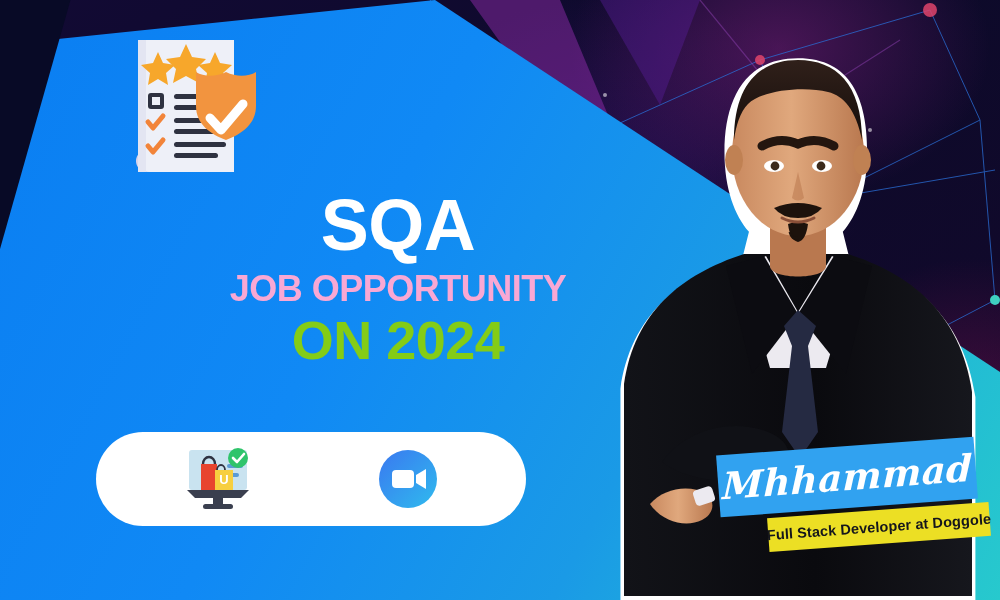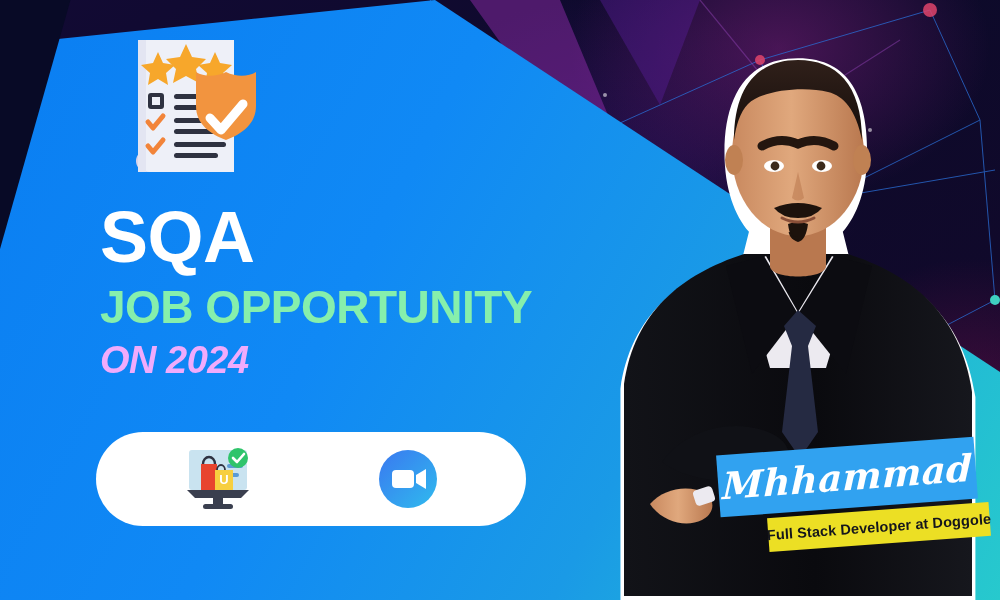--- a/index.html
+++ b/index.html
@@ -36,25 +36,25 @@
     clip-path:polygon(0% 0%, 47% 0%, 0% 83%);
   }
 
   
   .doc-icon{position:absolute;left:118px;top:30px;width:150px;height:150px;}
 
   
   .headline{position:absolute;left:88px;top:190px;width:620px;}
   .hl-row{
     font-weight:700;letter-spacing:-.5px;line-height:.98;
-    text-transform:uppercase;margin:12px;
+    text-transform:uppercase;margin:0;text-align:center;
   }
   .hl-1{font-size:72px;color:#ffffff;}
-  .hl-2{font-size:46px;color:#86efac;margin-top:10px;}
-  .hl-3{font-size:38px;color:#f0abfc;margin-top:8px;font-style:italic;}
+  .hl-2{font-size:36px;color:#f9a8d4;margin-top:10px;}
+  .hl-3{font-size:54px;color:#84cc16;margin-top:8px;}
 
   
   .pill{
     position:absolute;left:96px;top:432px;
     width:430px;height:94px;border-radius:47px;
     background:#ffffff;
     display:flex;align-items:center;justify-content:space-around;
     padding:0 26px;
   }
   .pill-slot{display:flex;align-items:center;justify-content:center;}

